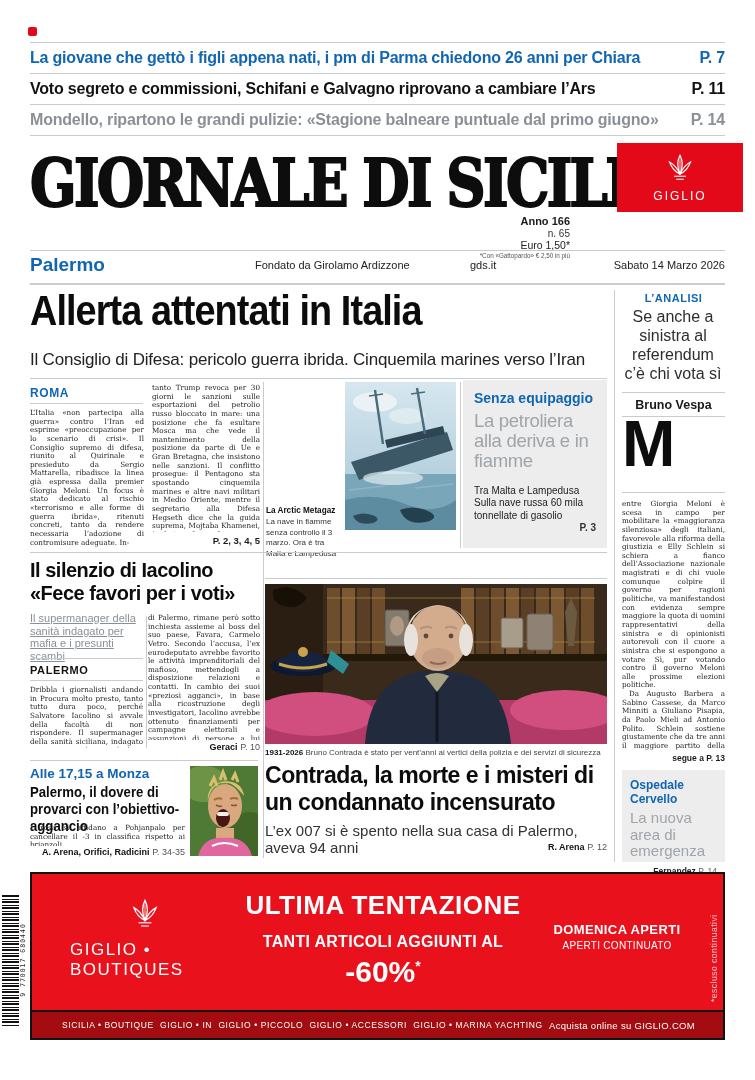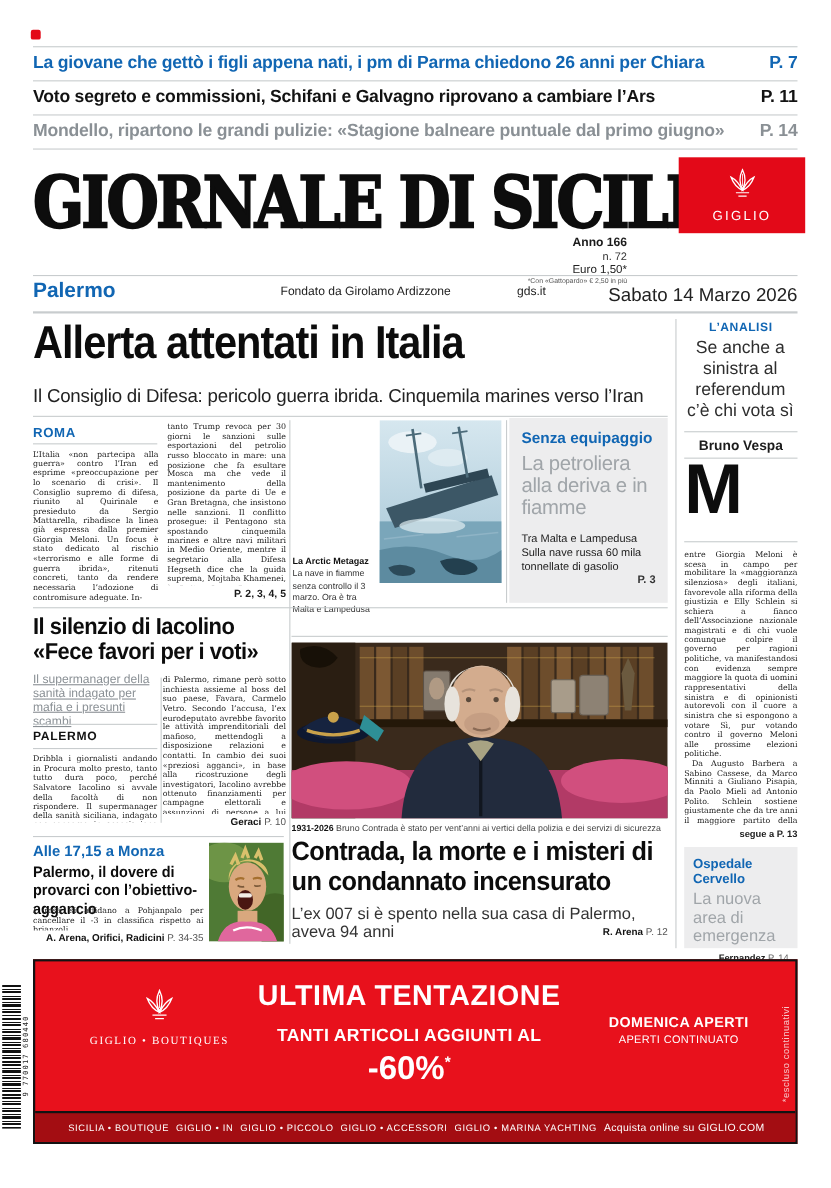--- a/index.html
+++ b/index.html
@@ -17,35 +17,35 @@
   .teaser{display:flex;justify-content:space-between;align-items:center;height:30px;
           border-top:1px solid #c8ccce;font-weight:bold;font-size:16px;letter-spacing:-0.2px;}
   .teaser:last-child{border-bottom:1px solid #c8ccce;}
   .t-blue{color:#1166b3;} .t-black{color:#121212;} .t-gray{color:#8a9095;}
   .t-page{font-weight:bold;}
 
   
   .masthead-title{left:30px;top:146px;font-family:"DejaVu Serif",serif;font-weight:bold;
       font-size:62px;letter-spacing:-3px;color:#0d0d0d;white-space:nowrap;
       transform:scaleX(.88) scaleY(1.04);transform-origin:left top;-webkit-text-stroke:2px #0d0d0d;}
-  .giglio-badge{left:617px;top:143px;width:115px;height:69px;background:#e30918;
+  .giglio-badge{left:617px;top:143px;width:126px;height:69px;background:#e30918;
       display:flex;flex-direction:column;align-items:center;justify-content:center;gap:2px;}
   .giglio-badge .g-label{color:#fff;font-size:12px;letter-spacing:2px;}
   .edition{left:370px;top:215px;width:200px;text-align:right;line-height:1.15;}
   .ed-anno{font-size:11px;font-weight:bold;}
   .ed-num{font-size:10px;color:#333;}
   .ed-price{font-size:10.5px;color:#222;}
   .ed-note{font-size:6.3px;color:#555;margin-top:1px;}
 
   
   .dateline{left:0;top:252px;width:755px;height:29px;}
   .dl-city{position:absolute;left:30px;top:2px;font-size:19px;font-weight:bold;color:#1166b3;}
   .dl-founder{position:absolute;left:255px;top:7px;font-size:11px;color:#222;}
   .dl-site{position:absolute;left:470px;top:7px;font-size:11px;color:#222;}
-  .dl-date{position:absolute;right:30px;top:7px;font-size:17px;color:#222;}
+  .dl-date{position:absolute;right:30px;top:7px;font-size:11px;color:#222;}
 
   
   .lead-headline{left:30px;top:287px;font-size:42px;font-weight:bold;letter-spacing:-1px;
       color:#0c0c0c;white-space:nowrap;transform:scaleX(.9);transform-origin:left top;}
   .lead-subhead{left:30px;top:350px;width:578px;font-size:17px;color:#222;letter-spacing:-0.2px;}
   .kicker{font-weight:bold;color:#1166b3;}
   .roma-label{left:30px;top:386px;font-size:12px;letter-spacing:.6px;}
   .serif{font-family:"DejaVu Serif",serif;font-size:7.2px;line-height:1.2;text-align:justify;
          color:#222;overflow:hidden;}
   .lead-col1{left:30px;top:409px;width:114px;height:139px;}
@@ -105,22 +105,22 @@
   .mo-body{left:30px;top:824px;width:155px;height:22px;}
   .mo-byline{left:30px;top:847px;width:155px;text-align:right;}
   .mo-photo{left:190px;top:766px;width:68px;height:90px;}
 
   
   .ad{left:30px;top:872px;width:695px;height:168px;box-sizing:border-box;border:2px solid #131313;
       background:#e8111c;}
   .ad-main{position:relative;height:136px;}
   .ad-brand{position:absolute;left:38px;top:24px;width:150px;display:flex;flex-direction:column;
       align-items:center;gap:6px;color:#fff;}
-  .ad-brand .b-label{font-size:10px;letter-spacing:1.5px;font-family:Liberation Serif, serif;}
-  .ad-center{position:absolute;left:200px;top:16px;width:280px;text-align:center;color:#fff;}
+  .ad-brand .b-label{font-size:17px;letter-spacing:1.5px;}
+  .ad-center{position:absolute;left:211px;top:16px;width:280px;text-align:center;color:#fff;}
   .ad-title{font-size:26px;font-weight:bold;letter-spacing:.5px;}
   .ad-sub{font-size:16px;font-weight:bold;margin-top:12px;letter-spacing:.3px;}
   .ad-discount{font-size:30px;font-weight:bold;margin-top:4px;}
   .ad-discount sup{font-size:14px;}
   .ad-right{position:absolute;left:505px;top:48px;width:160px;text-align:center;color:#fff;}
   .ad-r1{font-size:13px;font-weight:bold;letter-spacing:.4px;}
   .ad-r2{font-size:10px;margin-top:3px;letter-spacing:.3px;}
   .ad-vnote{position:absolute;right:4px;top:18px;height:110px;color:#f6c9cc;font-size:8.5px;
       writing-mode:vertical-rl;transform:rotate(180deg);letter-spacing:.5px;}
   .ad-footer{height:26px;background:#a30d12;border-top:2px solid #131313;display:flex;
@@ -166,21 +166,21 @@
         <path d="M6 12 C9 20 13 25 20 28 C16 20 12 15 6 12 Z"></path>
         <path d="M34 12 C31 20 27 25 20 28 C24 20 28 15 34 12 Z"></path>
         <path d="M12 31 H28" stroke-width="1.4"></path>
         <path d="M15 35 H25" stroke-width="1.4"></path>
       </svg>
     </span>
     <span class="g-label">GIGLIO</span>
   </div>
   <div class="abs edition">
     <div class="ed-anno">Anno 166</div>
-    <div class="ed-num">n. 72</div>
+    <div class="ed-num">n. 65</div>
     <div class="ed-price">Euro 1,50*</div>
     <div class="ed-note">*Con «Gattopardo» € 2,50 in più</div>
   </div>
 
   <div class="hr" style="left:30px;top:250px;width:695px;"></div>
   <div class="abs dateline">
     <span class="dl-city">Palermo</span>
     <span class="dl-founder">Fondato da Girolamo Ardizzone</span>
     <span class="dl-site">gds.it</span>
     <span class="dl-date">Sabato 14 Marzo 2026</span>

